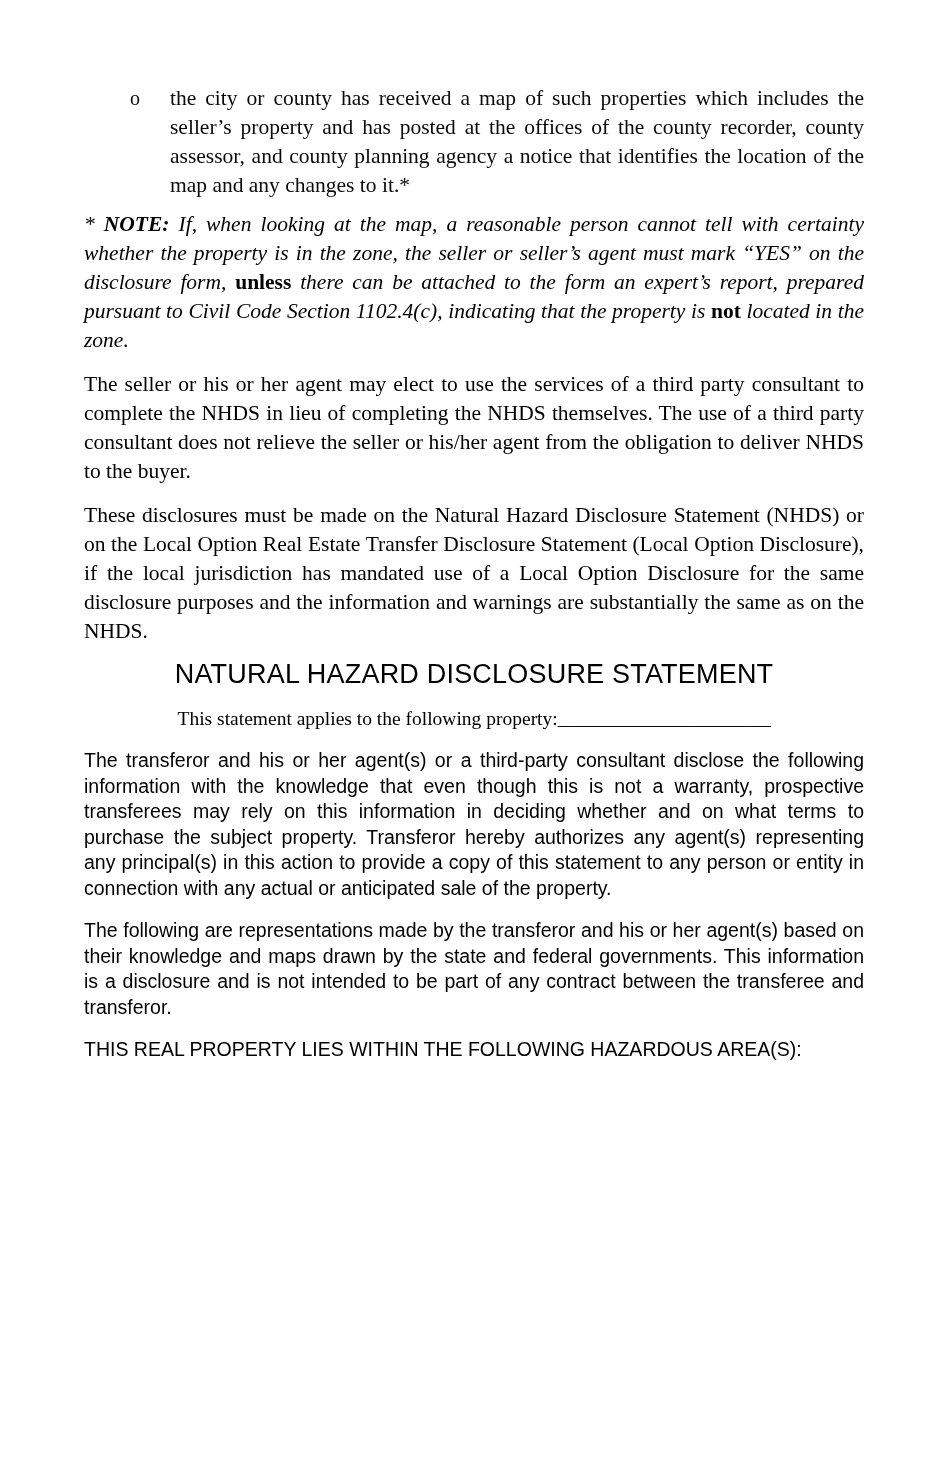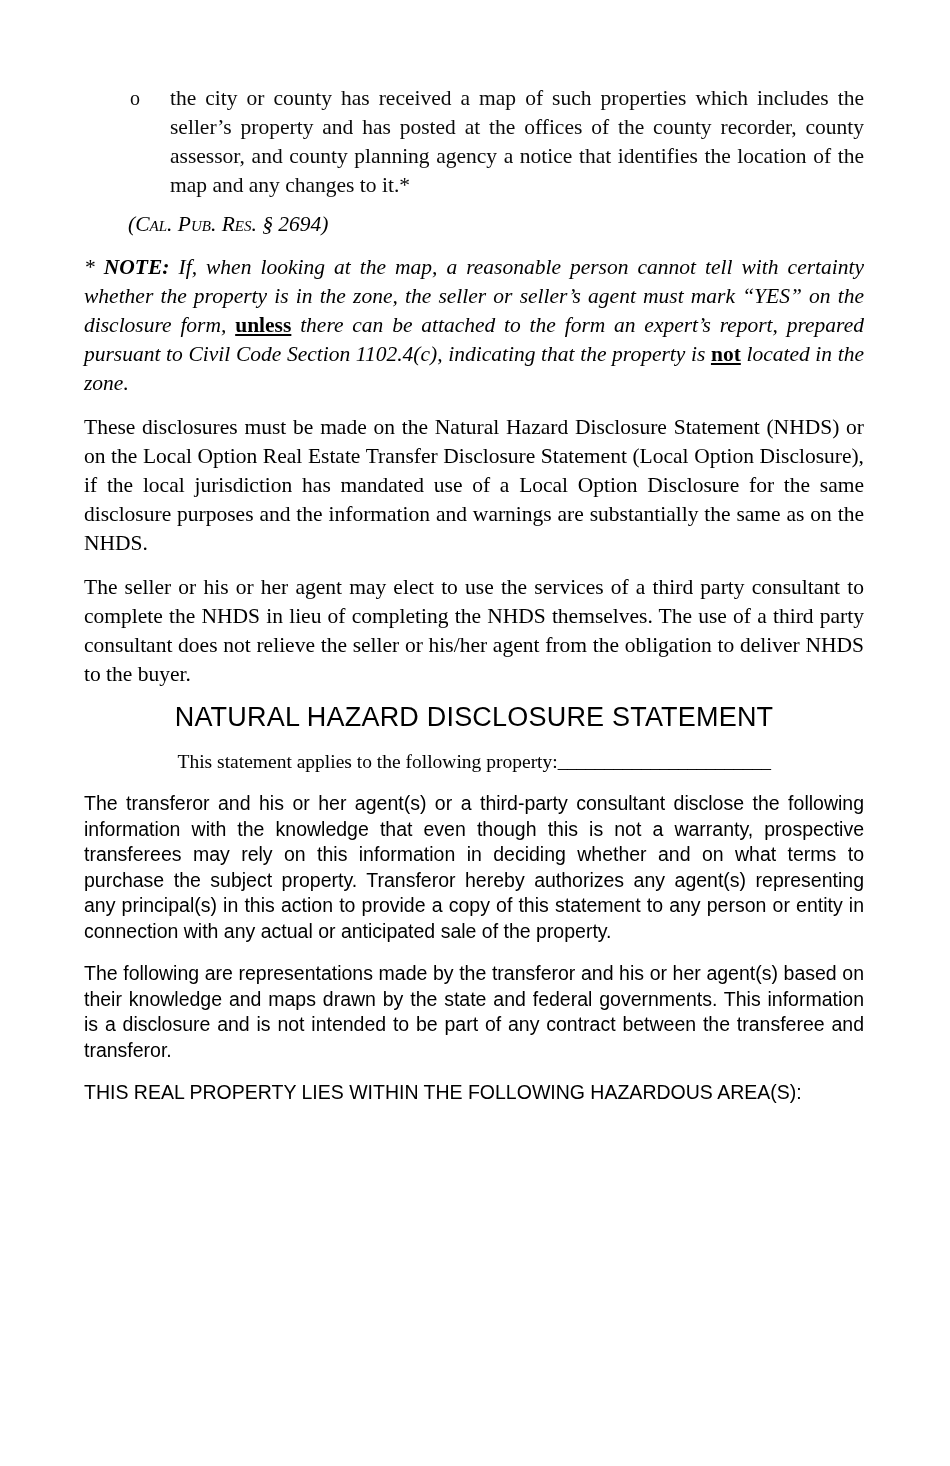--- a/index.html
+++ b/index.html
@@ -77,21 +77,20 @@
     text-align: justify;
     text-justify: inter-word;
     margin: 0 0 15px 0;
   }
   .note-lead {
     font-weight: bold;
   }
   .note-strong {
     font-weight: bold;
     font-style: normal;
-    text-decoration: underline;
   }
 
   .para-serif {
     font-size: 21.5px;
     line-height: 29px;
     text-align: justify;
     text-justify: inter-word;
     margin: 0 0 15px 0;
   }
   .para-serif.last-flush { text-align: left; }
@@ -135,29 +134,26 @@
 </head>
 <body>
 
 <div class="page">
 
   <div class="bullet-item serif-block">
     <span class="bullet-marker">o</span>
     <span class="bullet-text">the city or county has received a map of such properties which includes the seller’s property and has posted at the offices of the county recorder, county assessor, and county planning agency a notice that identifies the location of the map and any changes to it.*</span>
   </div>
 
-  <div class="citation indented">
-    <span>(</span><span class="sc-first">C</span><span class="sc">AL.</span>&nbsp;<span class="sc-first">P</span><span class="sc">UB.</span>&nbsp;<span class="sc-first">R</span><span class="sc">ES.</span>&nbsp;<span>§ 2694)</span>
-  </div>
 
   <p class="note-para"><span>* </span><span class="note-lead">NOTE:</span><span> If, when looking at the map, a reasonable person cannot tell with certainty whether the property is in the zone, the seller or seller’s agent must mark “YES” on the disclosure form, </span><span class="note-strong">unless</span><span> there can be attached to the form an expert’s report, prepared pursuant to Civil Code Section 1102.4(c), indicating that the property is </span><span class="note-strong">not</span><span> located in the zone.</span></p>
 
+  <p class="para-serif">The seller or his or her agent may elect to use the services of a third party consultant to complete the NHDS in lieu of completing the NHDS themselves. The use of a third party consultant does not relieve the seller or his/her agent from the obligation to deliver NHDS to the buyer.</p>
+
   <p class="para-serif">These disclosures must be made on the Natural Hazard Disclosure Statement (NHDS) or on the Local Option Real Estate Transfer Disclosure Statement (Local Option Disclosure), if the local jurisdiction has mandated use of a Local Option Disclosure for the same disclosure purposes and the information and warnings are substantially the same as on the NHDS.</p>
-
-  <p class="para-serif">The seller or his or her agent may elect to use the services of a third party consultant to complete the NHDS in lieu of completing the NHDS themselves. The use of a third party consultant does not relieve the seller or his/her agent from the obligation to deliver NHDS to the buyer.</p>
 
 
 
   <div class="sans-block">
 
     <div class="form-title">NATURAL HAZARD DISCLOSURE STATEMENT</div>
 
     <div class="form-line"><span>This statement applies to the following property:</span><span class="blank-fill">_______________________</span></div>
 
     <p class="para-sans">The transferor and his or her agent(s) or a third-party consultant disclose the following information with the knowledge that even though this is not a warranty, prospective transferees may rely on this information in deciding whether and on what terms to purchase the subject property. Transferor hereby authorizes any agent(s) representing any principal(s) in this action to provide a copy of this statement to any person or entity in connection with any actual or anticipated sale of the property.</p>

